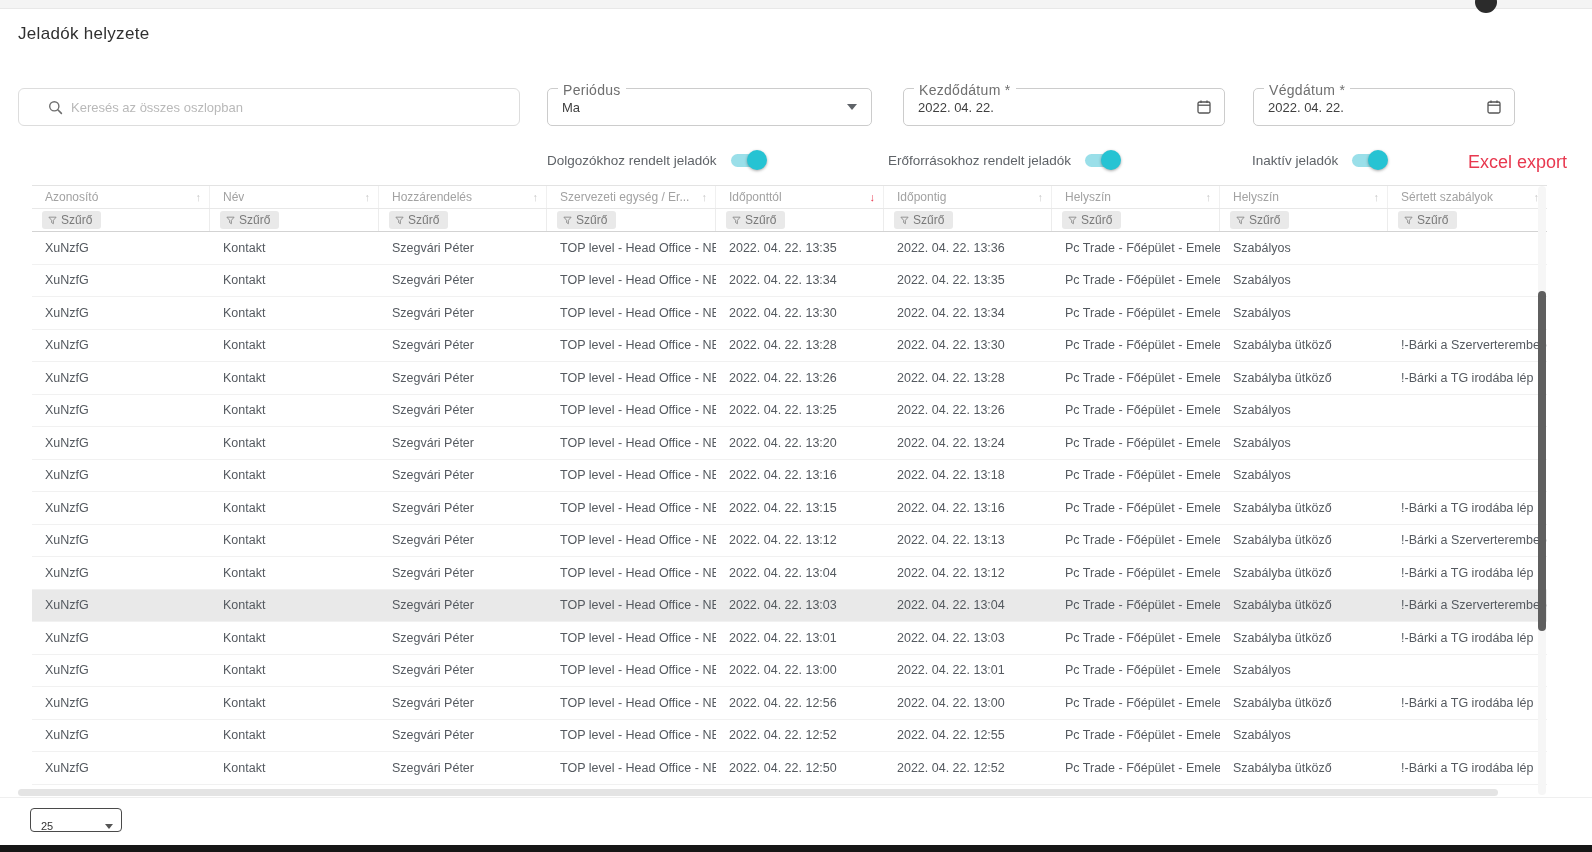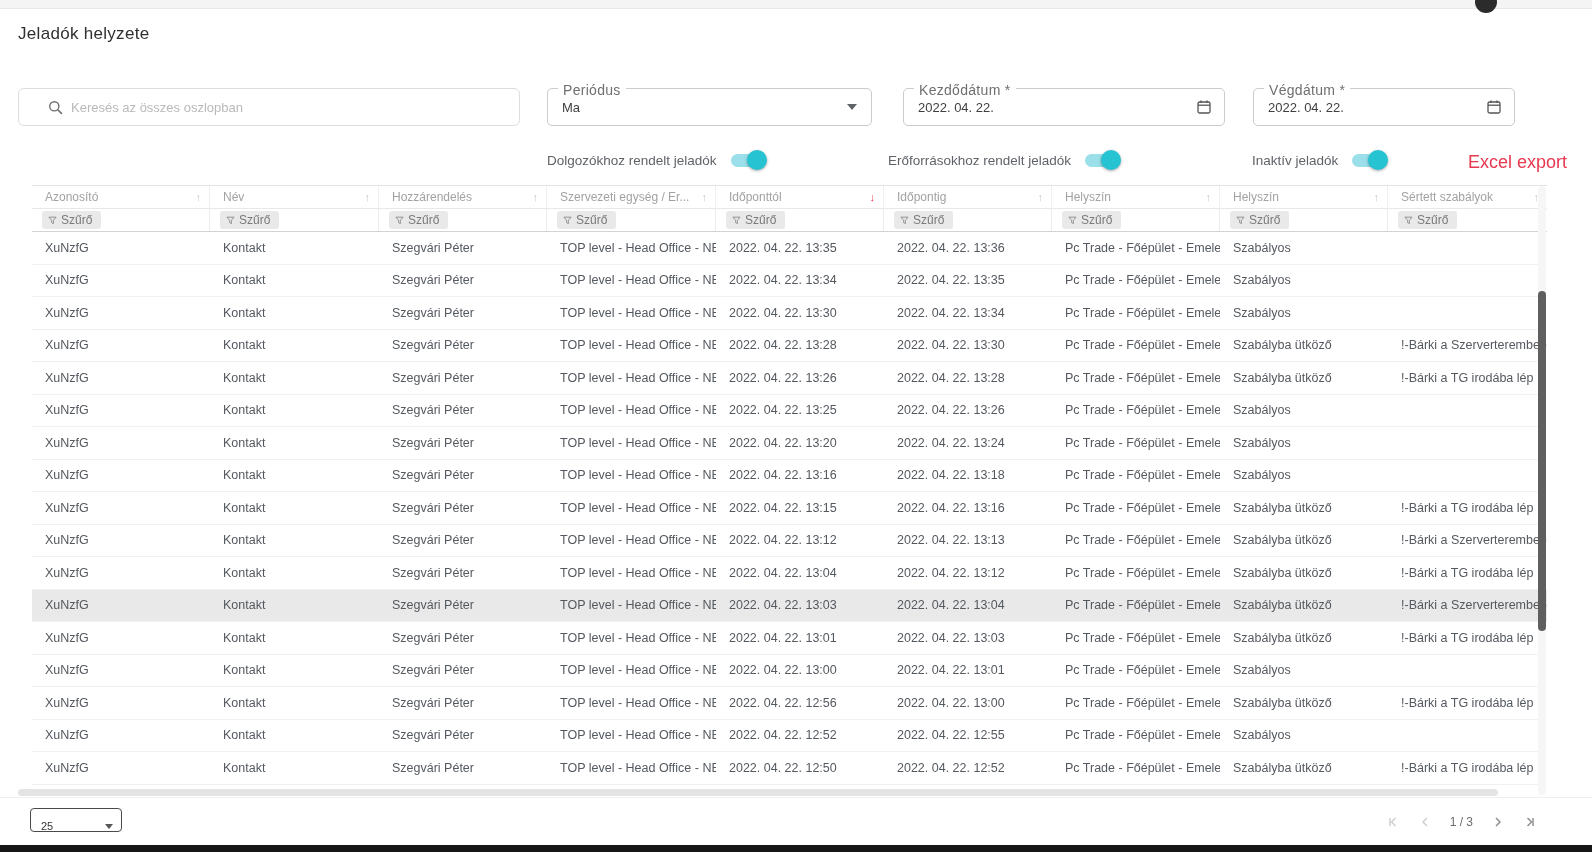--- a/index.html
+++ b/index.html
@@ -448,41 +448,16 @@
   </div>
   <div class="vscroll-track">
     <div class="vscroll-thumb"></div>
   </div>
 
   <div class="footer">
     <div class="page-size">
       <span>25</span>
       <span class="caret-down"></span>
     </div>
-    <div class="paginator">
-      <span class="pg-btn pg-disabled">
-        <svg width="14" height="14" viewBox="0 0 14 14">
-            <path d="M9.5 3 L5.5 7 L9.5 11" fill="none" stroke="currentColor" stroke-width="1.5"></path>
-            <line x1="4" y1="3" x2="4" y2="11" stroke="currentColor" stroke-width="1.5"></line>
-          </svg>
-      </span>
-      <span class="pg-btn pg-disabled">
-        <svg width="14" height="14" viewBox="0 0 14 14">
-            <path d="M9 3 L5 7 L9 11" fill="none" stroke="currentColor" stroke-width="1.5"></path>
-          </svg>
-      </span>
-      <span class="range-label">1 / 3</span>
-      <span class="pg-btn pg-enabled">
-        <svg width="14" height="14" viewBox="0 0 14 14">
-            <path d="M5 3 L9 7 L5 11" fill="none" stroke="currentColor" stroke-width="1.5"></path>
-          </svg>
-      </span>
-      <span class="pg-btn pg-enabled">
-        <svg width="14" height="14" viewBox="0 0 14 14">
-            <path d="M4.5 3 L8.5 7 L4.5 11" fill="none" stroke="currentColor" stroke-width="1.5"></path>
-            <line x1="10" y1="3" x2="10" y2="11" stroke="currentColor" stroke-width="1.5"></line>
-          </svg>
-      </span>
-    </div>
   </div>
 
   <div class="bottom-strip"></div>
 </div>
 
 </body></html>

